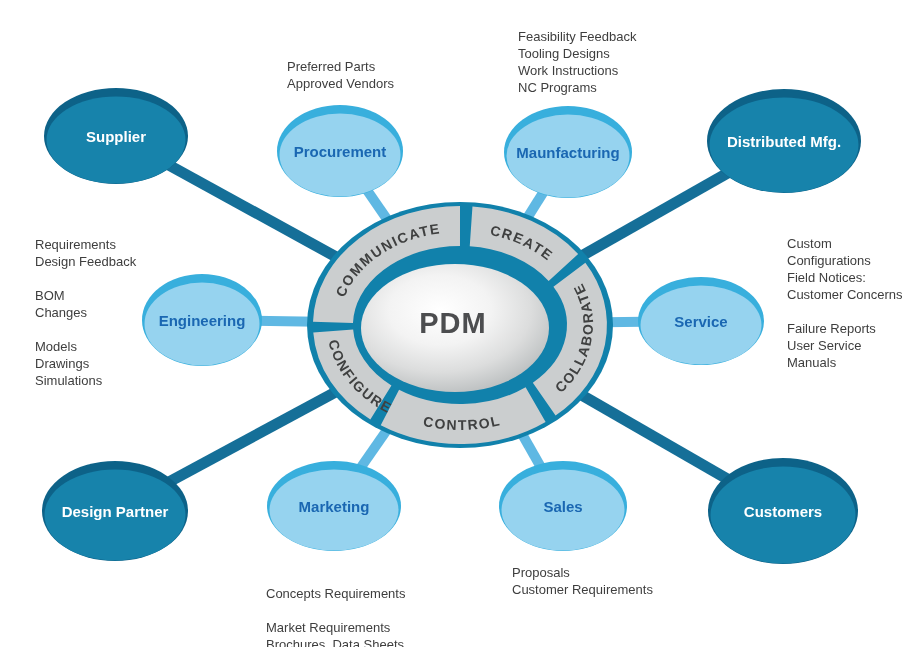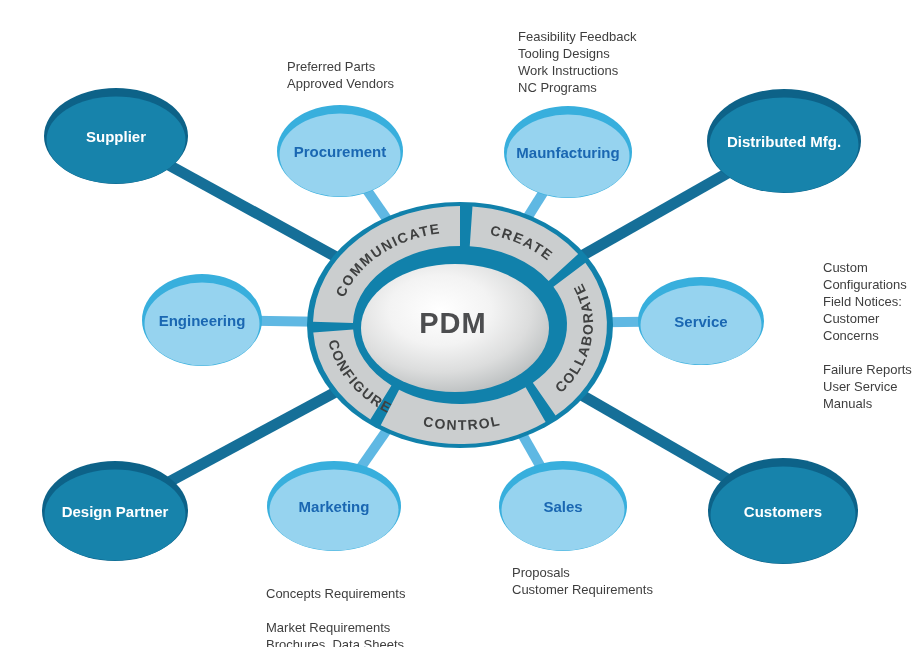--- a/index.html
+++ b/index.html
@@ -159,21 +159,30 @@
       </g>
     </g>
   </svg>
 
   <div class="annotation" style="left:287px; top:58px;">Preferred Parts
 Approved Vendors</div>
   <div class="annotation" style="left:518px; top:28px;">Feasibility Feedback
 Tooling Designs
 Work Instructions
 NC Programs</div>
-  <div class="annotation" style="left:787px; top:259px;margin-left:36px;">Custom
+  <div class="annotation" style="left:35px; top:236px;">Requirements
+Design Feedback
+
+BOM
+Changes
+
+Models
+Drawings
+Simulations</div>
+  <div class="annotation" style="left:787px; top:235px;">Custom
 Configurations
 Field Notices:
 Customer Concerns
 
 Failure Reports
 User Service
 Manuals</div>
   <div class="annotation" style="left:266px; top:585px;">Concepts Requirements
 
 Market Requirements

